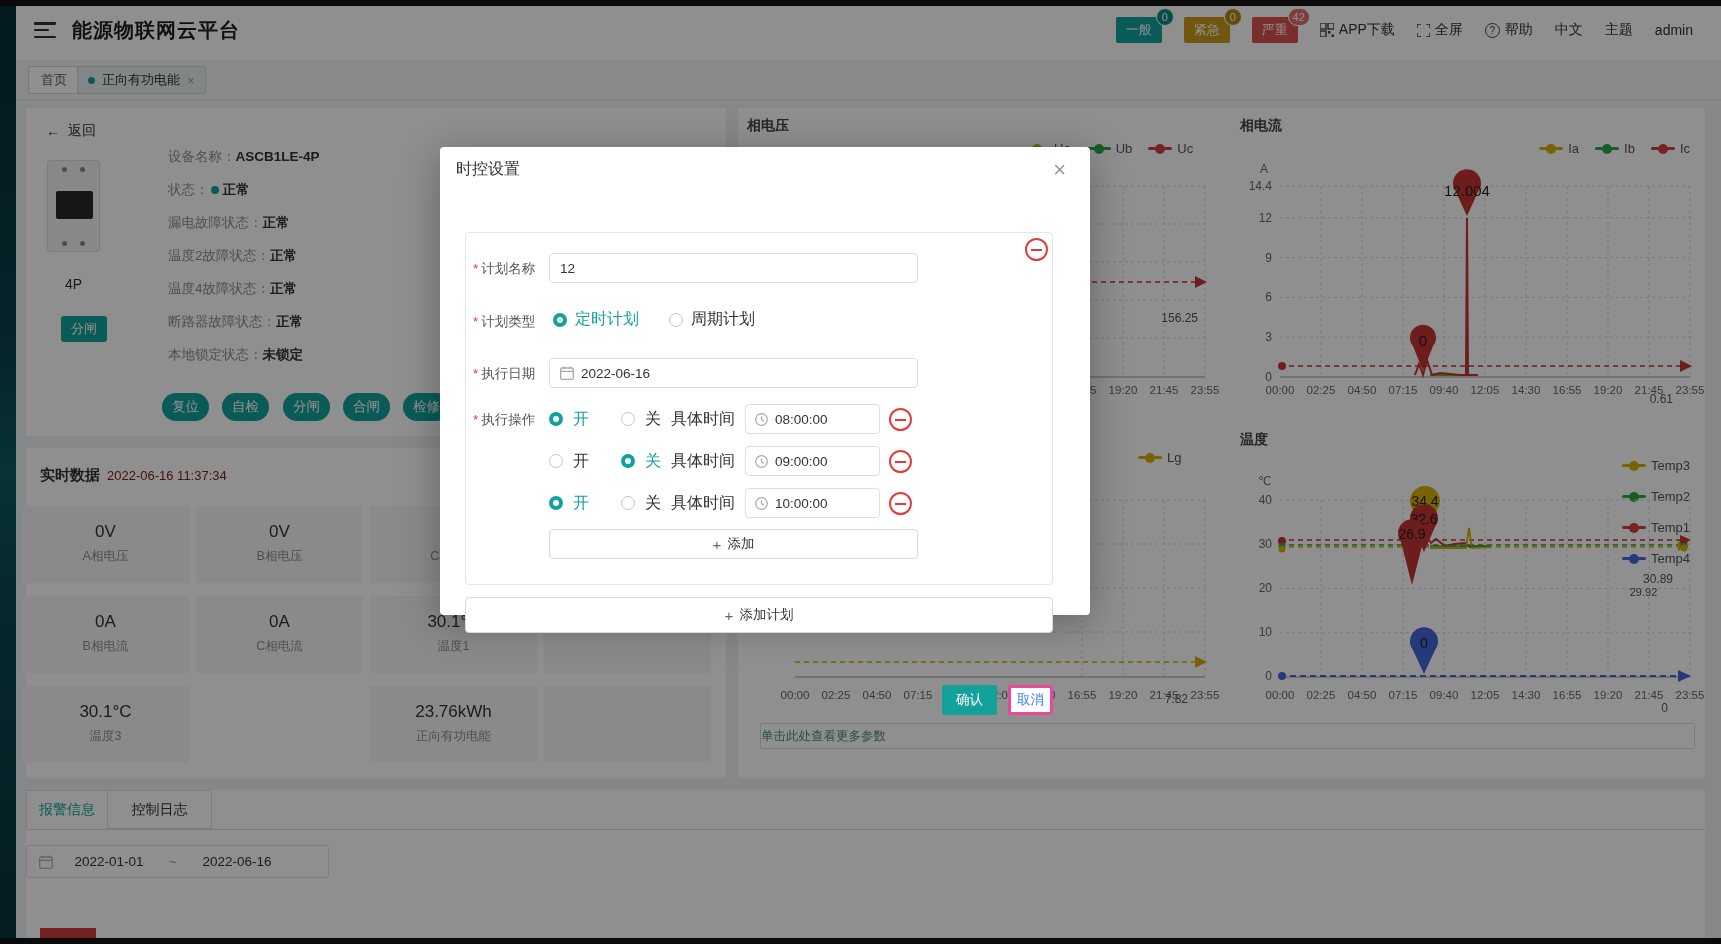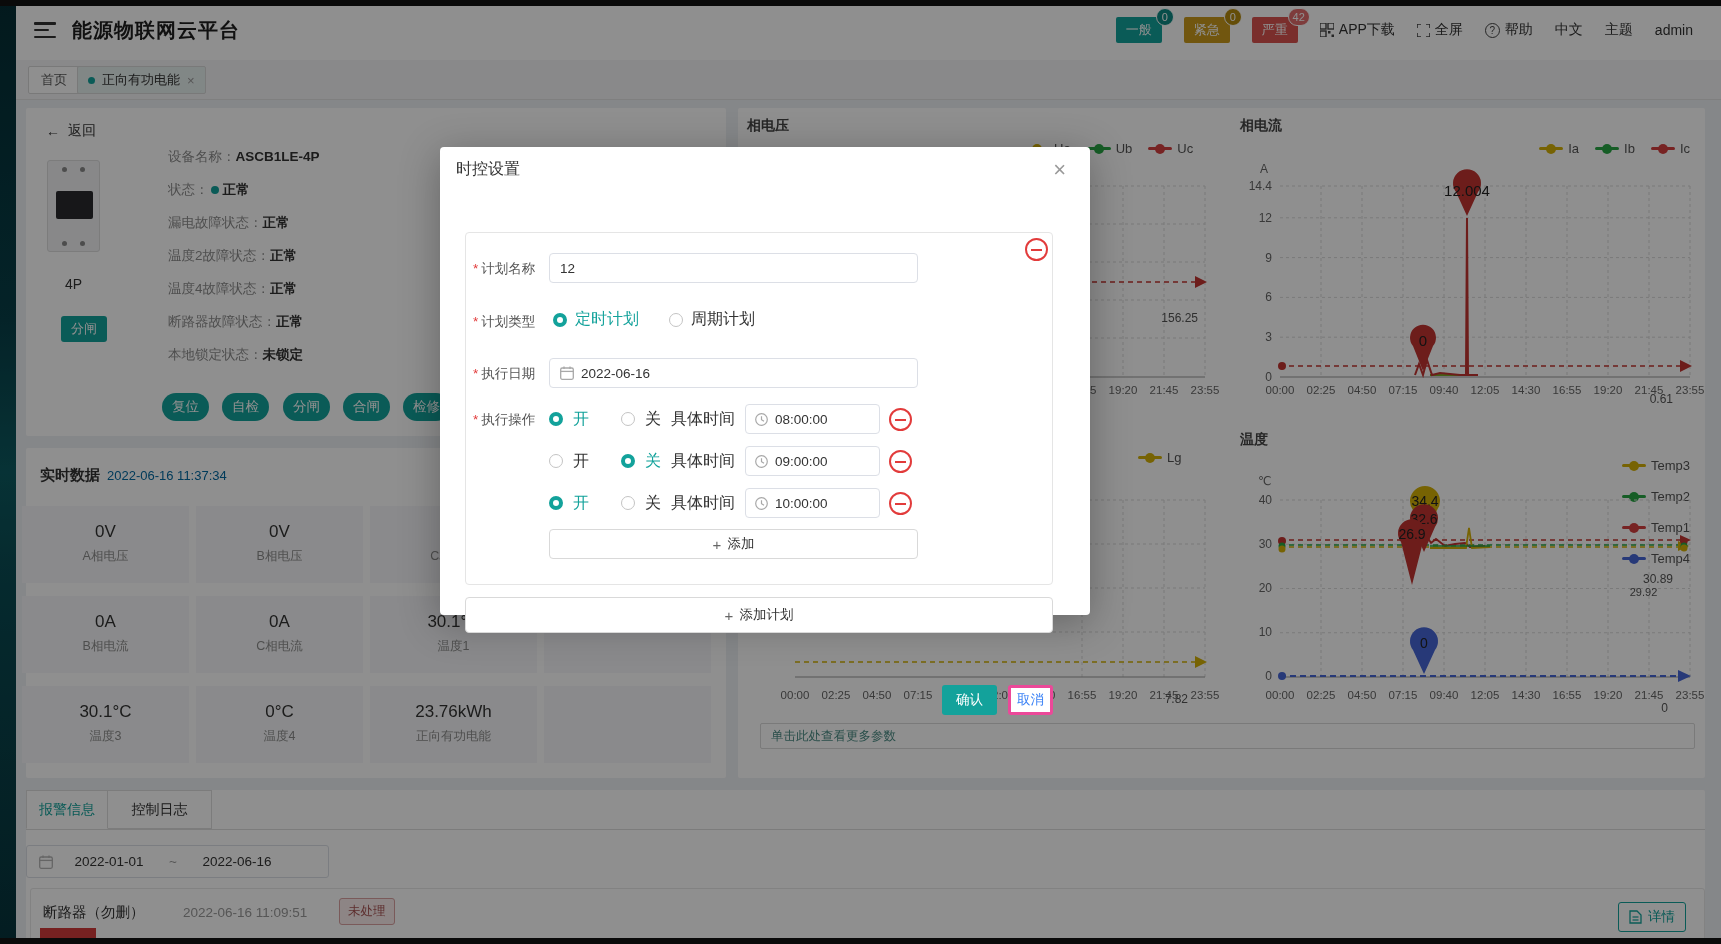--- a/index.html
+++ b/index.html
@@ -40,39 +40,39 @@
   .dev-img .dotl{position:absolute;width:5px;height:5px;border-radius:50%;background:#8a8a8a;top:6px;left:14px;box-shadow:18px 0 0 #8a8a8a,0 74px 0 #8a8a8a,18px 74px 0 #8a8a8a;}
   .dev-4p{position:absolute;left:21px;top:168px;width:53px;text-align:center;font-size:14px;color:#333;}
   .dev-state-btn{position:absolute;left:35px;top:208px;background:#13a29b;color:#fff;font-size:13px;padding:4px 10px;border-radius:3px;cursor:pointer;}
   .info-row{position:absolute;left:142px;font-size:13.5px;color:#8c8c8c;white-space:nowrap;}
   .info-row b{color:#333;font-weight:600;}
   .st-dot{display:inline-block;width:8px;height:8px;border-radius:50%;background:#13a29b;margin:0 4px 0 2px;}
   .pill{position:absolute;top:285px;height:28px;padding:0 10px;border-radius:14px;background:#13a29b;color:#fff;
     font-size:13.5px;display:flex;align-items:center;cursor:pointer;}
   
   .rt-title{position:absolute;left:14px;top:18px;font-size:15px;font-weight:600;color:#333;}
-  .rt-time{position:absolute;left:81px;top:20px;font-size:13px;color:#0369a1;}
+  .rt-time{position:absolute;left:81px;top:20px;font-size:13px;color:#7f1d1d;}
   .tile{position:absolute;width:167px;height:77px;background:#f6f7f9;text-align:center;}
   .tile .v{margin-top:16px;font-size:17px;color:#333;}
   .tile .l{margin-top:6px;font-size:12.5px;color:#8c8c8c;}
   
   .ch-title{position:absolute;font-size:14px;font-weight:600;color:#444;}
   .legend{position:absolute;display:flex;gap:16px;align-items:center;}
   .lg-item{display:flex;align-items:center;gap:5px;cursor:pointer;}
   .lg-line{position:relative;width:24px;height:3px;border-radius:2px;display:inline-block;}
   .lg-line i{position:absolute;left:7px;top:-3.5px;width:10px;height:10px;border-radius:50%;}
   .lg-txt{font-size:13px;color:#555;}
   .c-yel{background:#d4b106;} .c-grn{background:#28a745;} .c-red{background:#d43f3f;} .c-blu{background:#4666d6;}
   .ytick{position:absolute;right:433px;width:40px;text-align:right;font-size:12px;color:#666;}
   .unit{position:absolute;font-size:12px;color:#666;}
   .xrow{position:absolute;width:450px;display:flex;justify-content:space-between;}
   .xrow span{width:40px;text-align:center;font-size:11.5px;color:#666;}
   .mk-label{position:absolute;font-size:12px;color:#555;margin-top:48px;}
   .more-strip{position:absolute;left:22px;top:615px;width:935px;height:26px;border:1px solid #d9d9d9;border-radius:2px;
-    background:#fff;display:flex;align-items:center;padding-left:10px;font-size:12.5px;color:#4d8d86;cursor:pointer;}
+    background:#fff;display:flex;align-items:center;font-size:12.5px;color:#4d8d86;cursor:pointer;}
   
   .al-tab{position:absolute;top:0;height:39px;display:flex;align-items:center;justify-content:center;
     font-size:14px;border:1px solid #ddd;background:#fff;cursor:pointer;}
   .al-line{position:absolute;left:0;top:39px;width:1679px;border-top:1px solid #ddd;}
   .daterange{position:absolute;left:0;top:55px;width:303px;height:33px;border:1px solid #dcdfe6;border-radius:3px;
     background:#fff;display:flex;align-items:center;font-size:13.5px;color:#333;}
   .al-rowcard{position:absolute;left:4px;top:98px;width:1675px;height:56px;border:1px solid #e8e8e8;border-radius:3px;background:#fff;}
   .badge-open{position:absolute;left:308px;top:9px;border:1px solid #d9a0a0;background:#fbeeee;color:#a85454;
     font-size:12.5px;padding:4px 8px;border-radius:3px;}
   .detail-btn{position:absolute;right:18px;top:13px;border:1px solid #13a29b;color:#13a29b;background:#fff;border-radius:3px;
@@ -244,24 +244,20 @@
         <div class="l">温度1</div>
       </div>
     <div class="tile" style="left:518px;top:148px;">
         <div class="v"></div>
         <div class="l"></div>
       </div>
     <div class="tile" style="left:-4px;top:238px;">
         <div class="v">30.1°C</div>
         <div class="l">温度3</div>
       </div>
-    <div class="tile" style="left:170px;top:238px;">
-        <div class="v">0°C</div>
-        <div class="l">温度4</div>
-      </div>
     <div class="tile" style="left:344px;top:238px;">
         <div class="v">23.76kWh</div>
         <div class="l">正向有功电能</div>
       </div>
     <div class="tile" style="left:518px;top:238px;">
         <div class="v"></div>
         <div class="l"></div>
       </div>
   </div>
 
@@ -567,33 +563,20 @@
       <svg width="14" height="14" viewBox="0 0 14 14" style="margin:0 10px 0 12px;">
         <rect x="0.7" y="2" width="12.6" height="11.3" rx="1.5" fill="none" stroke="#b5b5b5" stroke-width="1.3"></rect>
         <line x1="0.7" y1="5.4" x2="13.3" y2="5.4" stroke="#b5b5b5" stroke-width="1.3"></line>
         <line x1="4" y1="0.5" x2="4" y2="3" stroke="#b5b5b5" stroke-width="1.3"></line>
           <line x1="10" y1="0.5" x2="10" y2="3" stroke="#b5b5b5" stroke-width="1.3"></line>
       </svg>
       <span style="width:92px;text-align:center;">2022-01-01</span>
       <span style="width:36px;text-align:center;color:#999;">~</span>
       <span style="width:92px;text-align:center;">2022-06-16</span>
     </div>
-    <div class="al-rowcard">
-      <span style="position:absolute;left:12px;top:14px;font-size:14.5px;color:#333;">断路器（勿删）</span>
-      <span style="position:absolute;left:152px;top:16px;font-size:13.5px;color:#999;">2022-06-16 11:09:51</span>
-      <span class="badge-open">未处理</span>
-      <span class="detail-btn">
-        <svg width="13" height="14" viewBox="0 0 13 14">
-          <path d="M1 1 H8 L12 5 V13 H1 Z" fill="none" stroke="#13a29b" stroke-width="1.3"></path>
-          <line x1="3.5" y1="7" x2="9.5" y2="7" stroke="#13a29b" stroke-width="1.2"></line>
-          <line x1="3.5" y1="10" x2="9.5" y2="10" stroke="#13a29b" stroke-width="1.2"></line>
-        </svg>
-        <span>详情</span>
-      </span>
-    </div>
   </div>
 
   <div class="red-sliver"></div>
 
   <div class="dim"></div>
 
   <div class="modal">
     <div class="m-title">时控设置</div>
     <div class="m-close">×</div>
 

